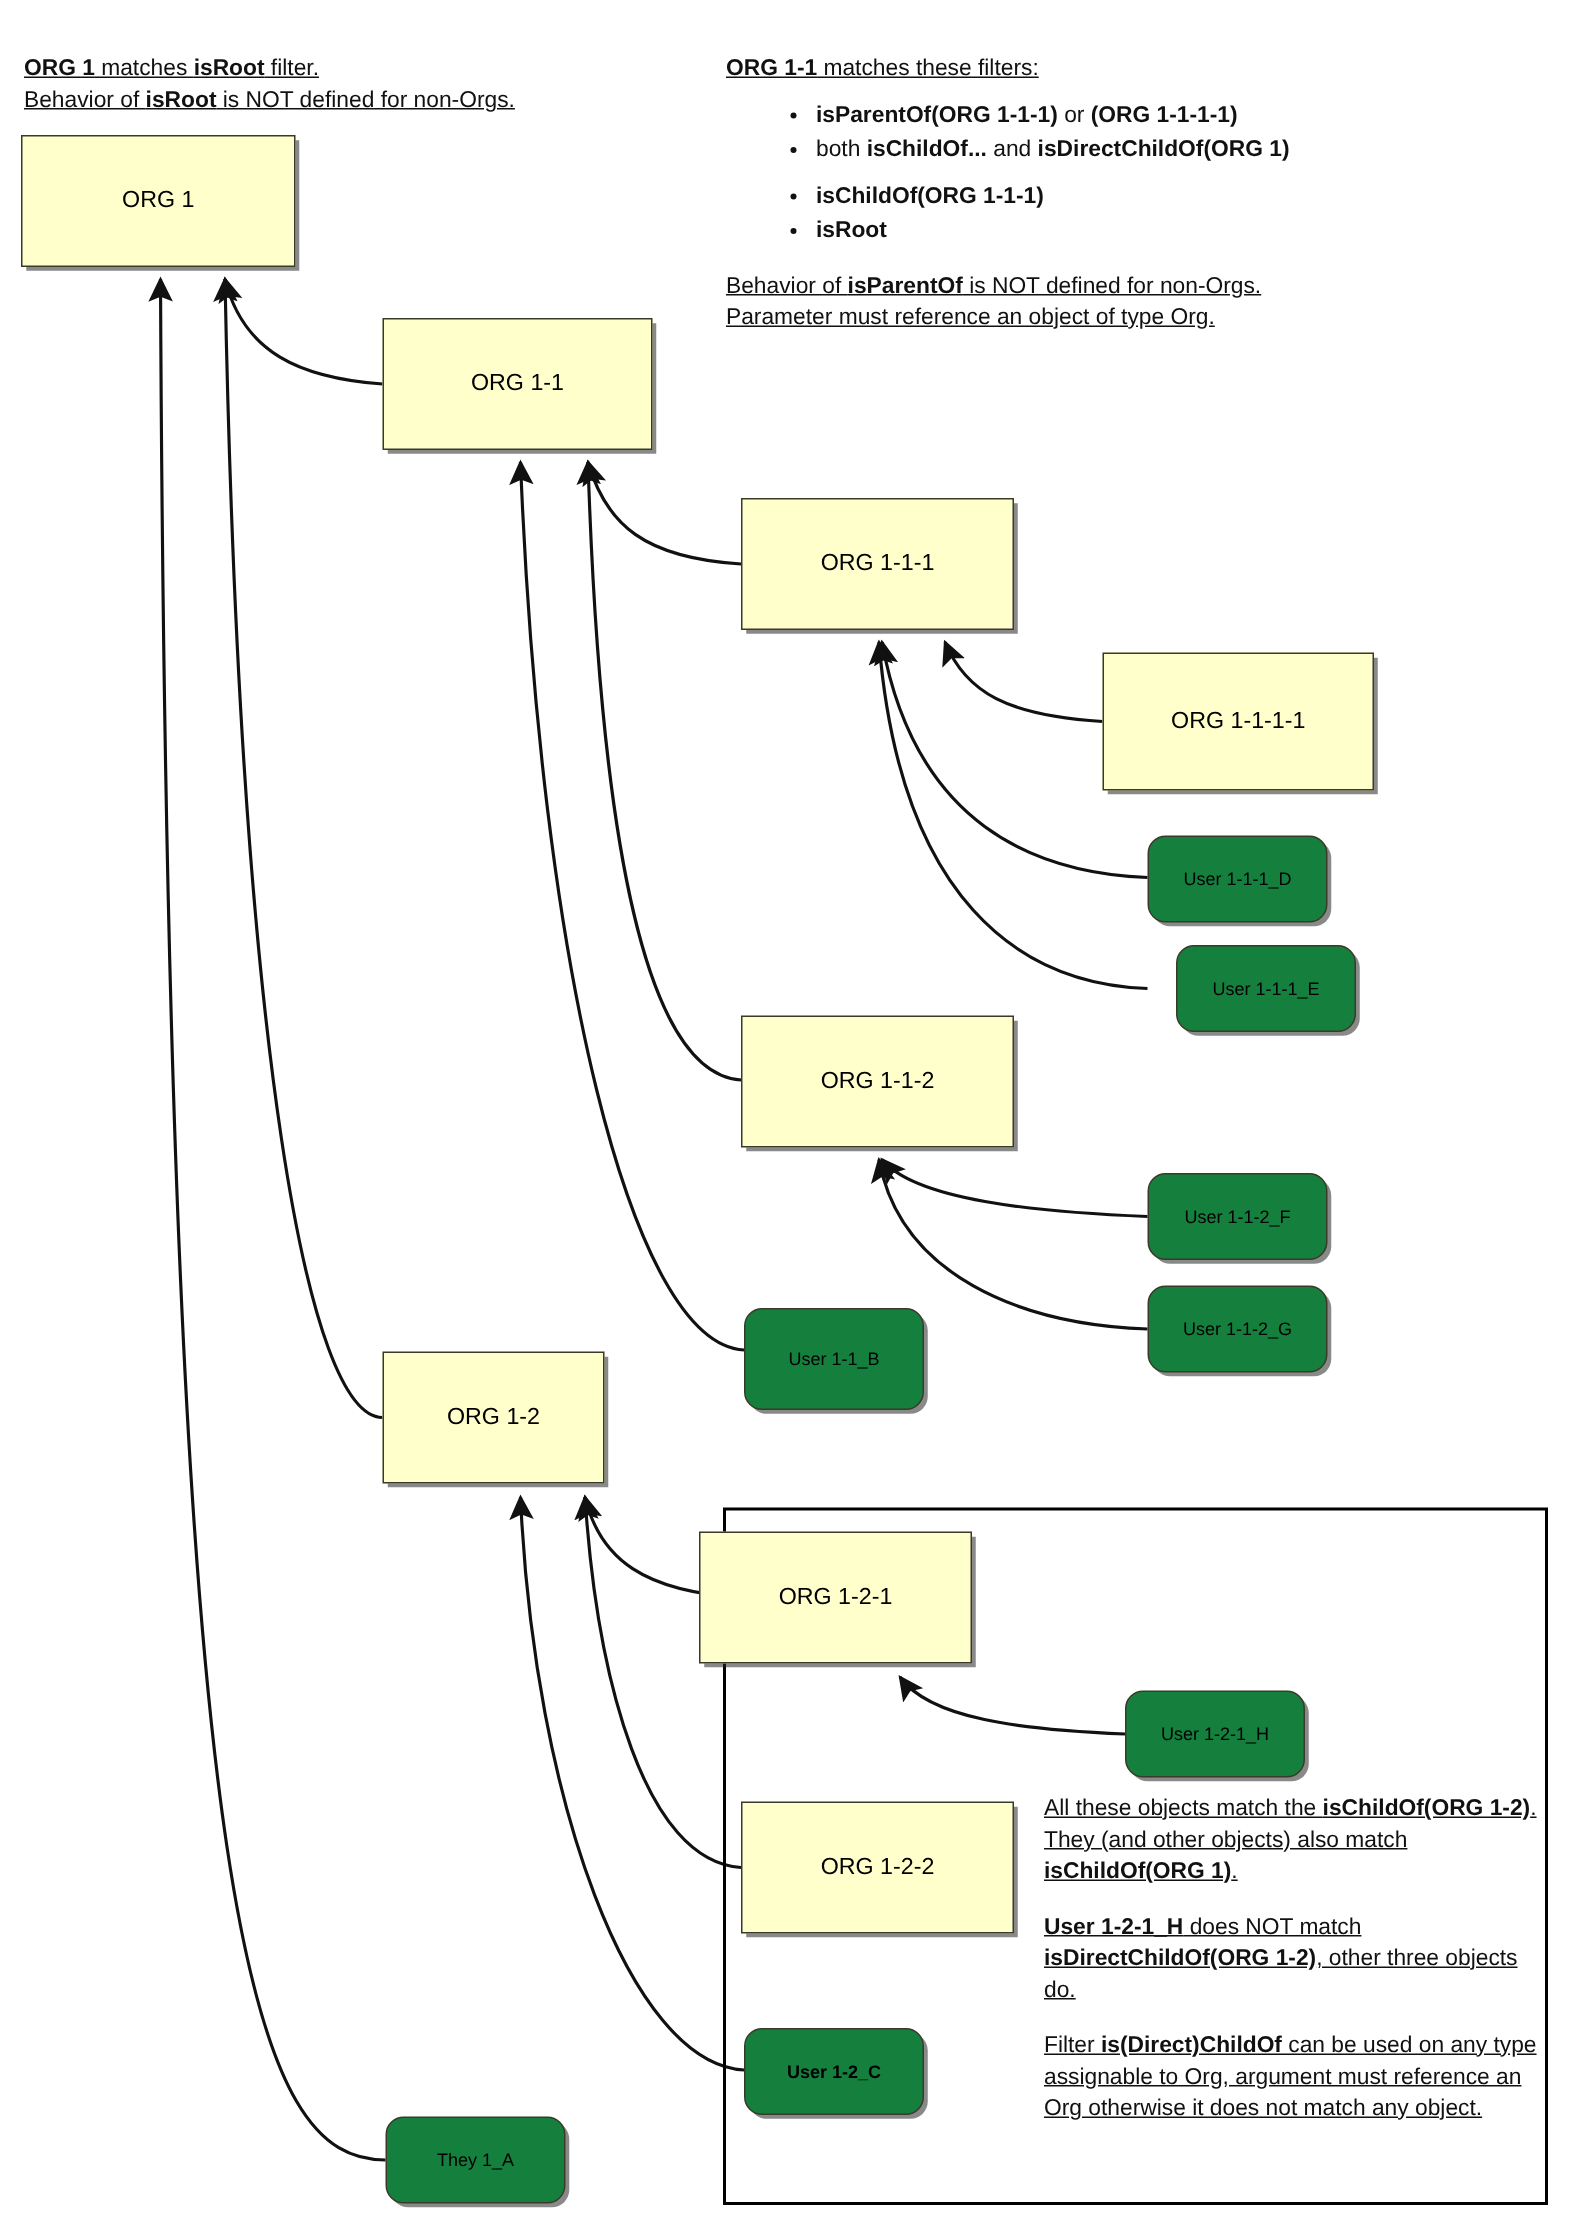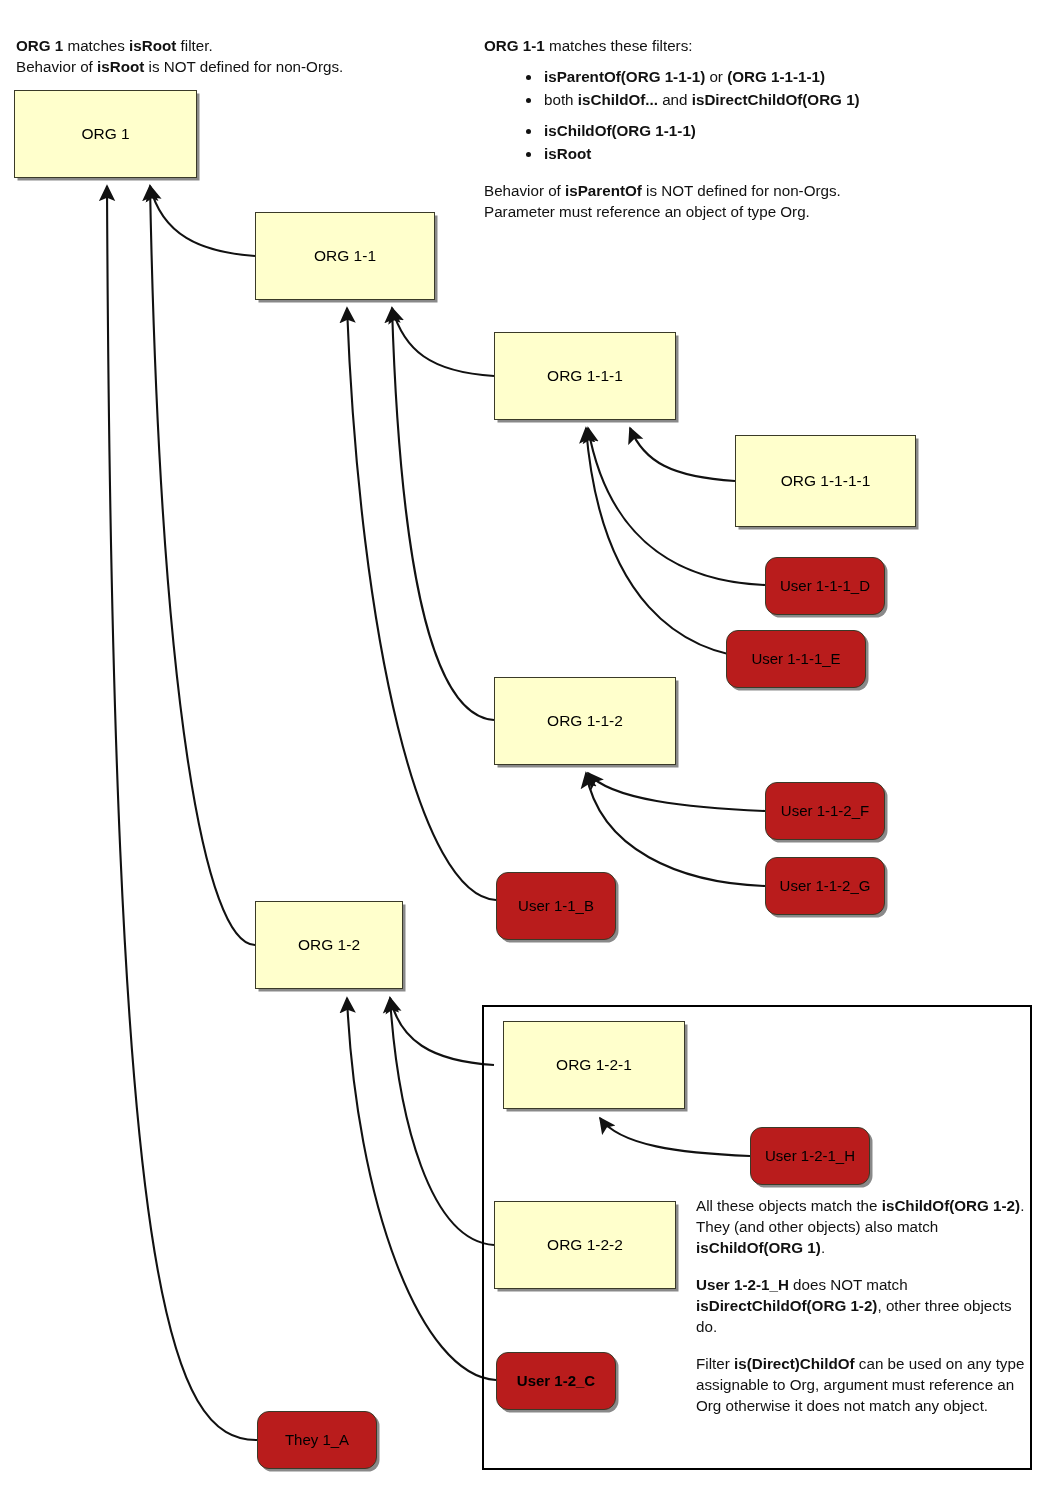--- a/index.html
+++ b/index.html
@@ -38,41 +38,41 @@
     color: #000000;
     text-align: center;
     z-index: 3;
   }
   .node.org {
     background: #ffffcc;
     border: 1.6px solid #3a3a28;
     box-shadow: 3px 3px 0 -0.5px rgba(40,40,40,0.55);
   }
   .node.user {
-    background: #b91c1c;
+    background: #15803d;
     border: 1.6px solid #3a3a28;
     border-radius: 12px;
     box-shadow: 3px 3px 0 -0.5px rgba(40,40,40,0.55);
-    font-size: 15px;
+    font-size: 12px;
   }
   .group-box {
     position: absolute;
     box-sizing: border-box;
     border: 2px solid #000000;
     background: transparent;
     z-index: 1;
   }
   .textblock {
     position: absolute;
     font-size: 15.2px;
     line-height: 1.38;
     color: #111111;
     z-index: 4;
   }
-  .textblock p { margin: 0 0 0 0; }
+  .textblock p { margin: 0 0 0 0; text-decoration: underline; }
   .textblock p.gap { margin-top: 16px; }
   .textblock ul {
     margin: 10px 0 0 0;
     padding-left: 58px;
     list-style: disc;
   }
   .textblock ul li {
     margin: 0 0 2px 0;
     padding-left: 2px;
   }
@@ -140,21 +140,21 @@
   </div>
 
   <div class="node org" style="left:735px; top:435px; width:181px; height:92px;">
     <span>ORG 1-1-1-1</span>
   </div>
 
   <div class="node user" style="left:765px; top:557px; width:120px; height:58px;">
     <span>User 1-1-1_D</span>
   </div>
 
-  <div class="node user" style="left:726px; top:630px; width:140px; height:58px;">
+  <div class="node user" style="left:784px; top:630px; width:120px; height:58px;">
     <span>User 1-1-1_E</span>
   </div>
 
   <div class="node org" style="left:494px; top:677px; width:182px; height:88px;">
     <span>ORG 1-1-2</span>
   </div>
 
   <div class="node user" style="left:765px; top:782px; width:120px; height:58px;">
     <span>User 1-1-2_F</span>
   </div>
@@ -164,21 +164,21 @@
   </div>
 
   <div class="node user" style="left:496px; top:872px; width:120px; height:68px;">
     <span>User 1-1_B</span>
   </div>
 
   <div class="node org" style="left:255px; top:901px; width:148px; height:88px;">
     <span>ORG 1-2</span>
   </div>
 
-  <div class="node org" style="left:503px; top:1021px; width:182px; height:88px;">
+  <div class="node org" style="left:466px; top:1021px; width:182px; height:88px;">
     <span>ORG 1-2-1</span>
   </div>
 
   <div class="node user" style="left:750px; top:1127px; width:120px; height:58px;">
     <span>User 1-2-1_H</span>
   </div>
 
   <div class="node org" style="left:494px; top:1201px; width:182px; height:88px;">
     <span>ORG 1-2-2</span>
   </div>

